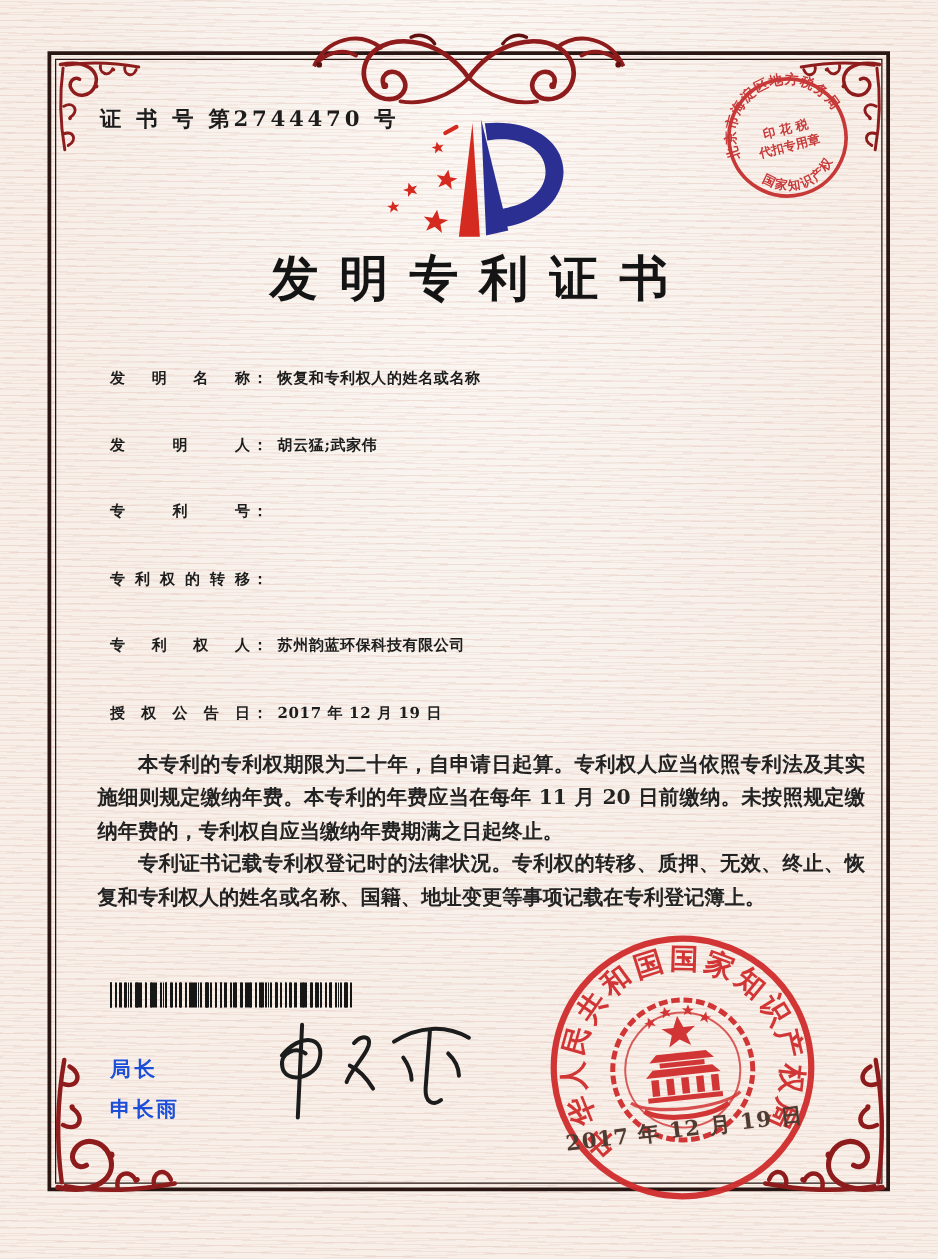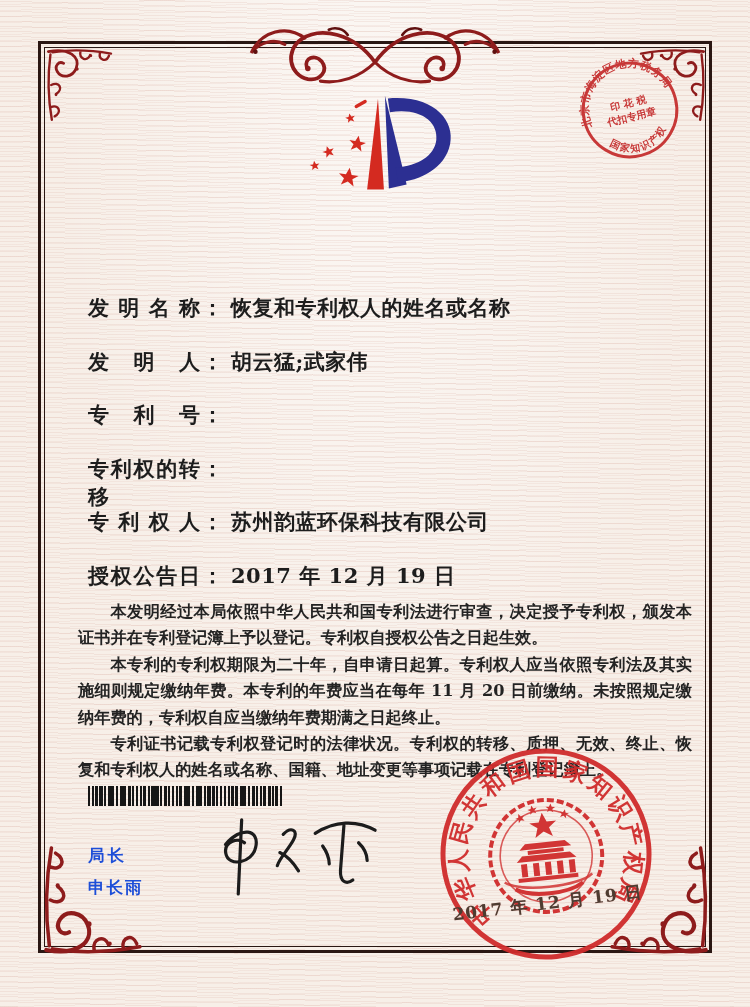--- a/index.html
+++ b/index.html
@@ -44,21 +44,21 @@
   .tax-stamp{left:578px;top:58px;width:104px;height:104px;transform:rotate(-14deg);opacity:.92;}
 
   .title{
     left:0;top:196px;width:100%;text-align:center;
     font-size:39px;font-weight:700;color:#141414;
     letter-spacing:17px;text-indent:17px;
   }
 
   .fields{left:88px;top:294px;width:580px;}
   .field{height:53.5px;display:flex;align-items:flex-start;
-    font-size:21px;color:#1d1d1d;font-weight:700;}
+    font-size:12px;color:#1d1d1d;font-weight:700;}
   .field .lbl{display:inline-block;width:112px;text-align:justify;text-align-last:justify;}
   .field .colon{margin:0 8px 0 2px;}
   .field .val{letter-spacing:.5px;}
 
   .paras{left:78px;top:599px;width:614px;color:#232323;}
   .paras p{margin:0;text-indent:2em;font-size:16.2px;line-height:26.4px;font-weight:600;
     text-align:justify;}
 
   .barcode{
     left:88px;top:786px;width:196px;height:20px;
@@ -123,20 +123,21 @@
     </svg>
   <svg class="corner br" viewBox="0 0 100 112">
       <use href="#corner-fl"></use>
     </svg>
 
   <svg class="top-scroll" viewBox="0 0 244 70">
     <use href="#half-scroll"></use>
     <use href="#half-scroll" transform="translate(244,0) scale(-1,1)"></use>
   </svg>
 
+  <div class="layer cert-no">证 书 号 第2744470 号</div>
 
   <svg class="layer logo" viewBox="0 0 170 112">
     <polygon points="86,12 75,104 92,104" fill="#d42a20"></polygon>
     <polygon points="93,9 97,103 115,99" fill="#2c2f92"></polygon>
     <path d="M96,12 C142,8 164,34 159,58 C154,83 128,95 106,97 L104,82 C127,80 143,70 145,54 C147,35 128,21 98,26 Z" fill="#2c2f92"></path>
     <path d="M64,20 L73,15" stroke="#d42a20" stroke-width="3.4" stroke-linecap="round"></path>
     <use href="#star5" fill="#d42a20" transform="translate(58,32) scale(0.5) rotate(-12)"></use>
     <use href="#star5" fill="#d42a20" transform="translate(65,58) scale(0.85) rotate(10)"></use>
     <use href="#star5" fill="#d42a20" transform="translate(36,66) scale(0.6) rotate(-18)"></use>
     <use href="#star5" fill="#d42a20" transform="translate(56,92) scale(1.0) rotate(8)"></use>
@@ -152,20 +153,21 @@
     <text font-size="12.5" font-weight="bold" fill="#c42a2a" letter-spacing="1">
       <textPath href="#taxTopArc" startOffset="4">北京市海淀区地方税务局</textPath>
     </text>
     <text font-size="11.5" font-weight="bold" fill="#c42a2a" letter-spacing="1.5">
       <textPath href="#taxBotArc" startOffset="2">国家知识产权局</textPath>
     </text>
     <text x="60" y="56" text-anchor="middle" font-size="11.5" font-weight="bold" fill="#c42a2a">印 花 税</text>
     <text x="60" y="72" text-anchor="middle" font-size="11.5" font-weight="bold" fill="#c42a2a">代扣专用章</text>
   </svg>
 
+  <div class="layer title">发明专利证书</div>
 
   <div class="layer fields">
     <div class="field">
       <span class="lbl">发明名称</span>
         <span class="colon">：</span>
         <span class="val">恢复和专利权人的姓名或名称</span>
     </div>
     <div class="field">
       <span class="lbl">发明人</span>
         <span class="colon">：</span>
@@ -185,21 +187,20 @@
         <span class="val">苏州韵蓝环保科技有限公司</span>
     </div>
     <div class="field">
       <span class="lbl">授权公告日</span>
         <span class="colon">：</span>
         <span class="val">2017 年 12 月 19 日</span>
     </div>
   </div>
 
   <div class="layer paras">
-    <p>本发明经过本局依照中华人民共和国专利法进行审查，决定授予专利权，颁发本证书并在专利登记簿上予以登记。专利权自授权公告之日起生效。</p>
     <p>本专利的专利权期限为二十年，自申请日起算。专利权人应当依照专利法及其实施细则规定缴纳年费。本专利的年费应当在每年 11 月 20 日前缴纳。未按照规定缴纳年费的，专利权自应当缴纳年费期满之日起终止。</p>
     <p>专利证书记载专利权登记时的法律状况。专利权的转移、质押、无效、终止、恢复和专利权人的姓名或名称、国籍、地址变更等事项记载在专利登记簿上。</p>
   </div>
 
   <div class="layer barcode"></div>
 
   <div class="layer officer-title">局长</div>
   <div class="layer officer-name">申长雨</div>
 
   <svg class="layer signature" viewBox="0 0 195 90">

